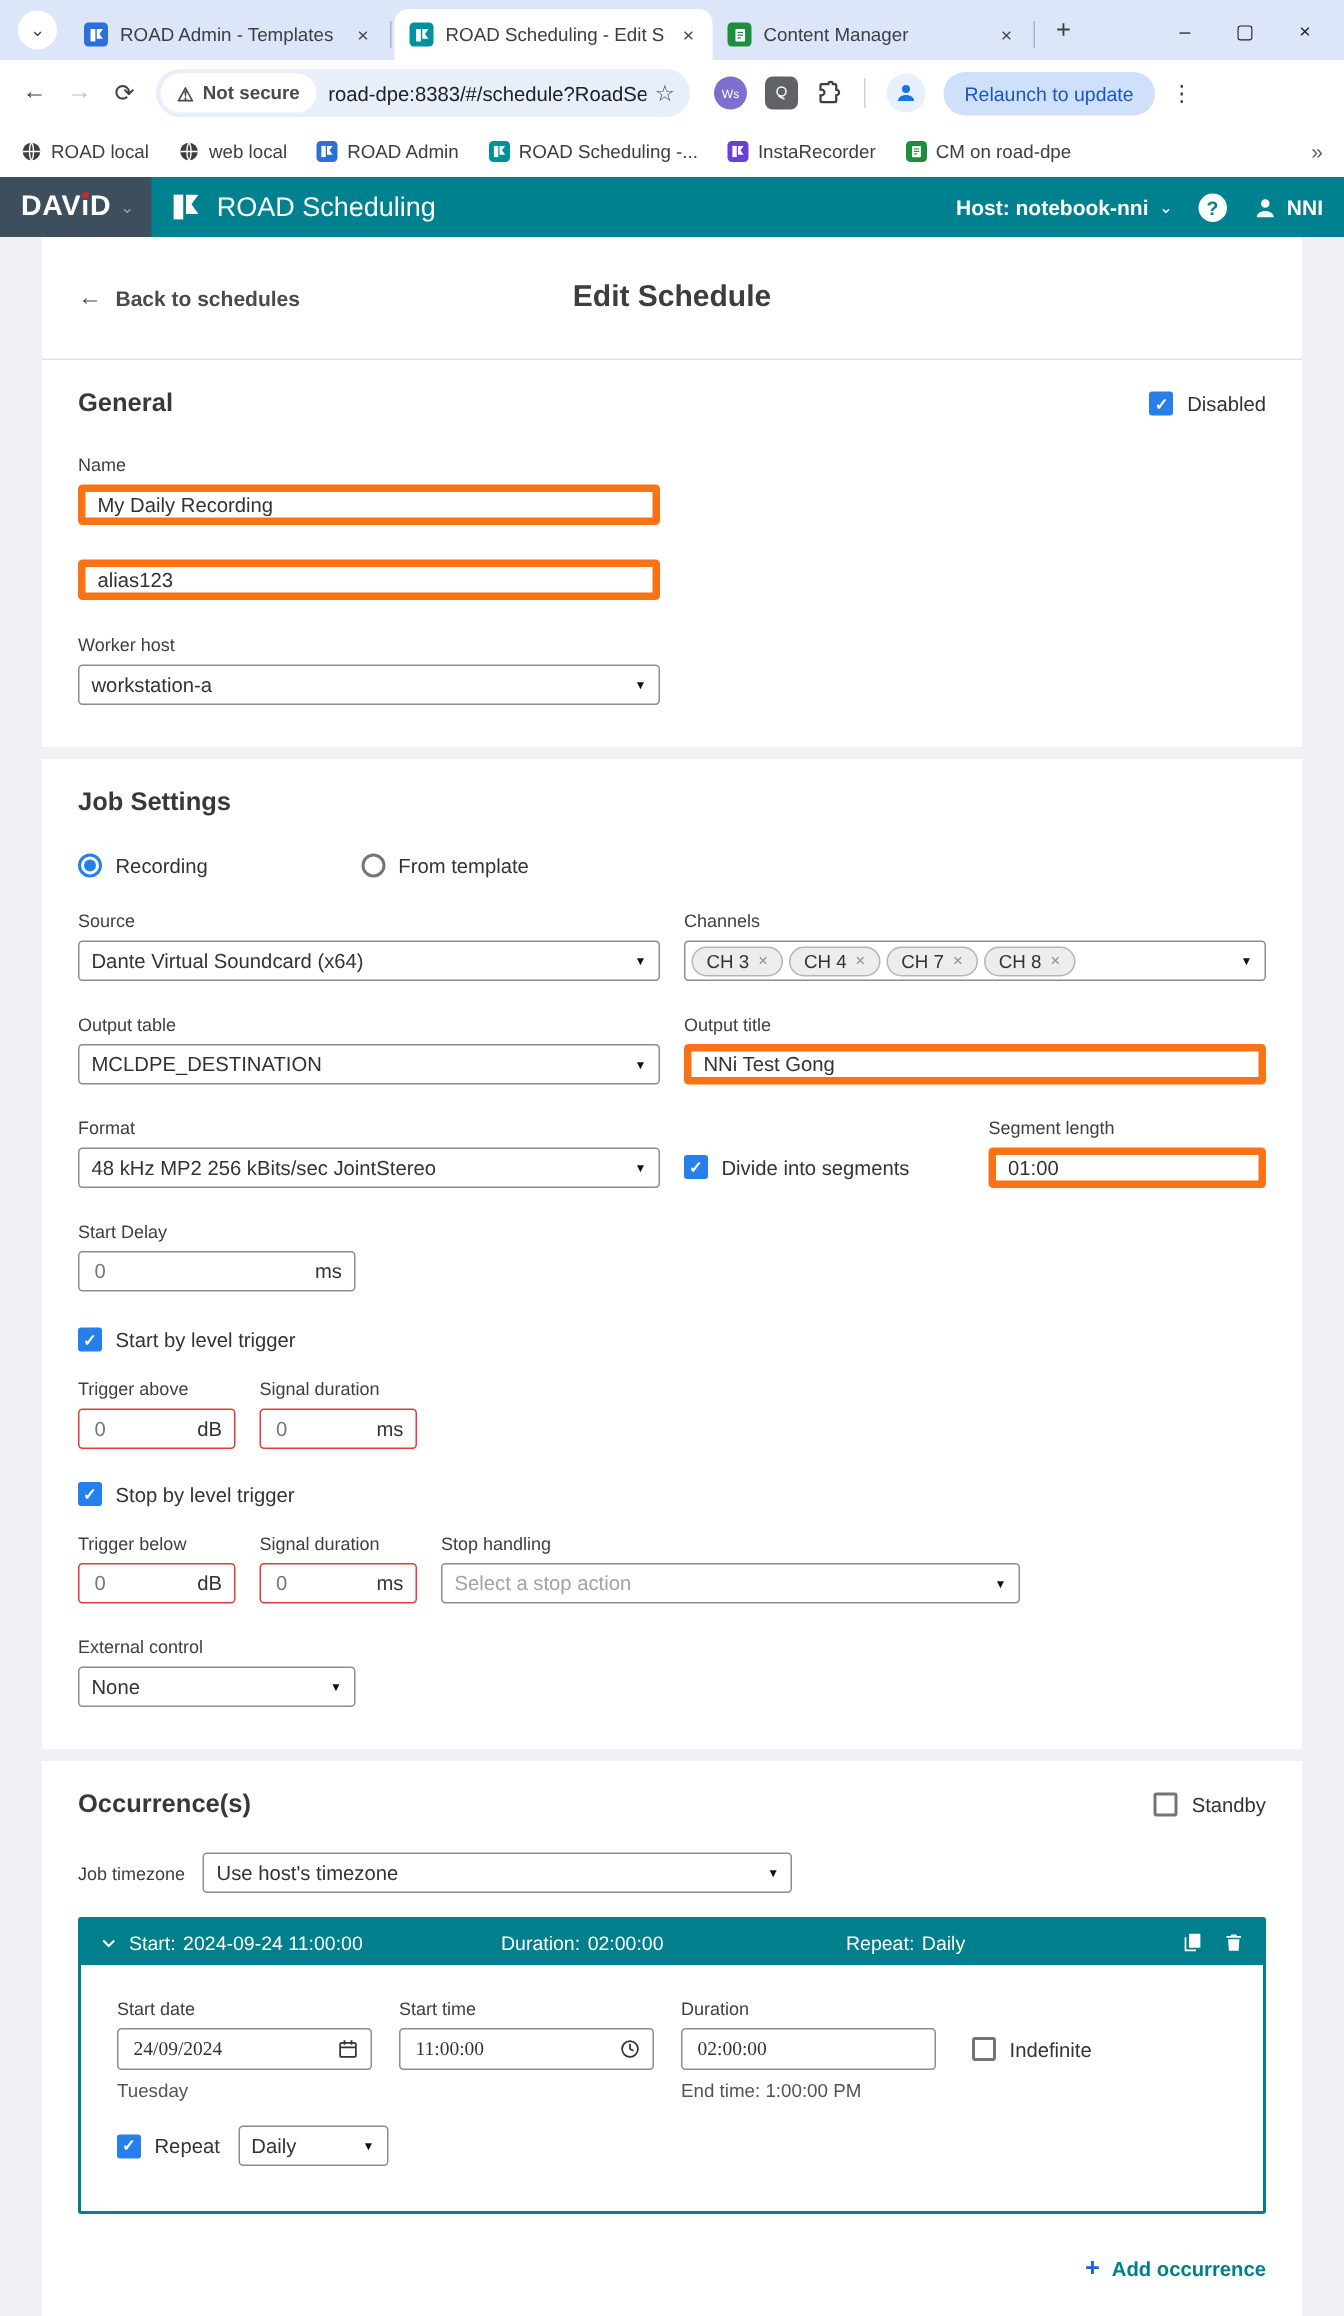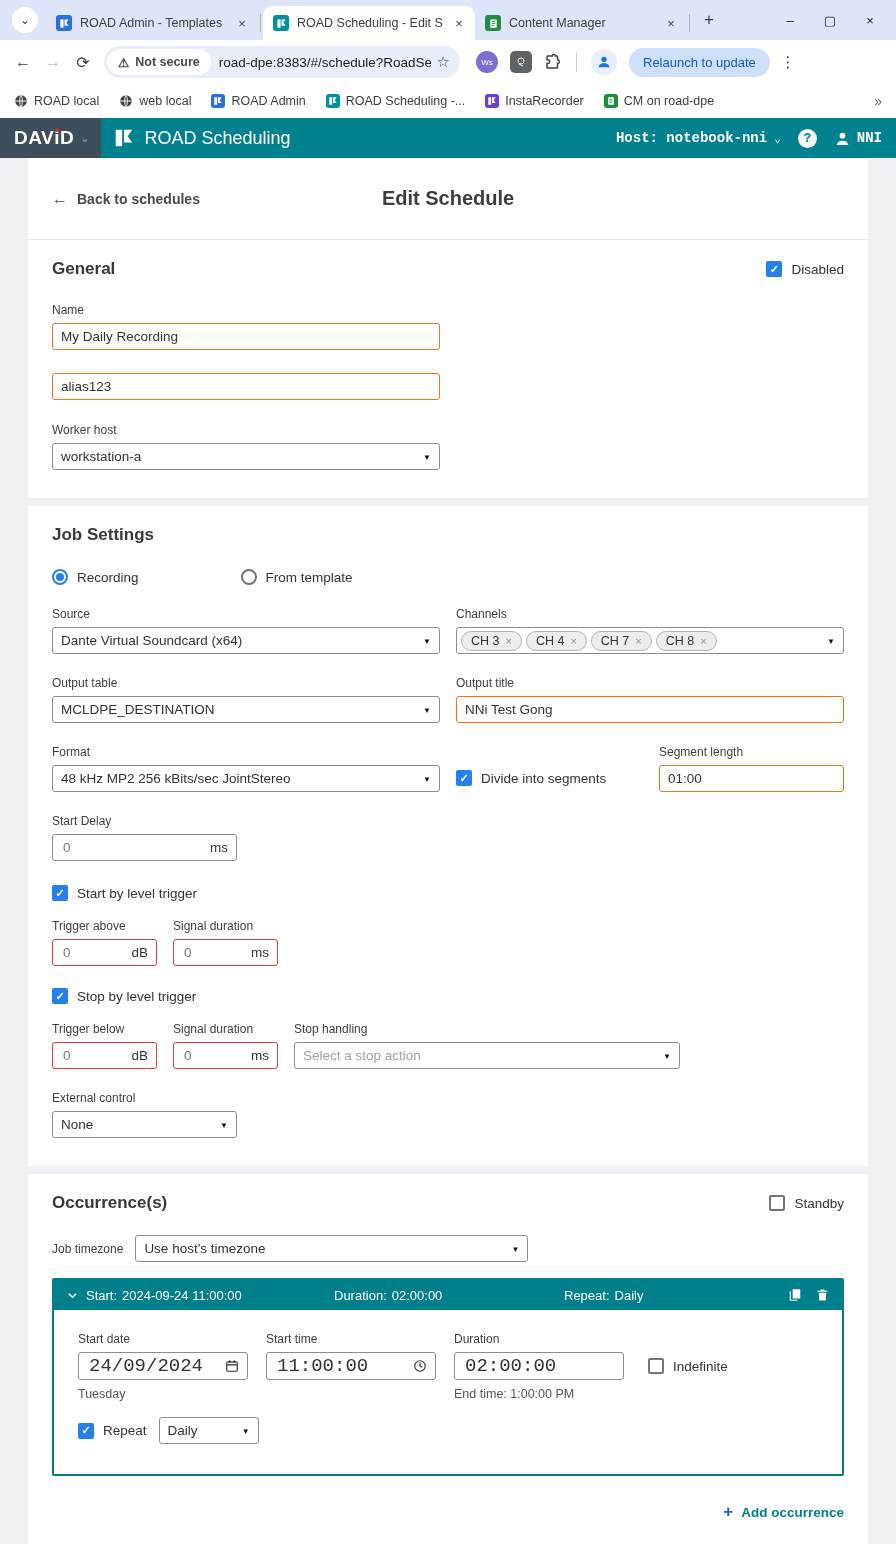--- a/index.html
+++ b/index.html
@@ -39,41 +39,41 @@
   .bmoverflow { margin-left:auto; color:#5f6368; font-size:14px; }
 
   
   .appheader { height:40px; background:#00818f; display:flex; align-items:center; color:#fff; }
   .davidlogo { background:#3d4f5c; height:40px; display:flex; align-items:center; padding:0 12px 0 14px; gap:6px; }
   .davidtext { font-weight:bold; font-size:19px; letter-spacing:0.5px; display:flex; align-items:baseline; }
   .davidtext .idot { position:relative; }
   .davidtext .idot::before { content:""; position:absolute; top:1px; left:1px; width:4px; height:4px; border-radius:50%; background:#e02020; }
   .logochev { color:#93a3ae; font-size:11px; }
   .prodwrap { display:flex; align-items:center; gap:9px; margin-left:12px; font-size:18px; }
-  .hdright { margin-left:auto; display:flex; align-items:center; gap:17px; padding-right:14px; font-size:14px; font-weight:bold;font-family:Liberation Mono, monospace; }
+  .hdright { margin-left:auto; display:flex; align-items:center; gap:17px; padding-right:14px; font-size:14px; font-weight:bold; }
   .hostwrap { display:flex; align-items:center; gap:7px; }
   .helpcircle { width:19px; height:19px; border-radius:50%; background:#fff; color:#00818f; font-size:13px; font-weight:bold; display:flex; align-items:center; justify-content:center; }
   .userwrap { display:flex; align-items:center; gap:6px; }
 
   
   .panel { background:#fff; margin:0 28px; }
   .panel + .panel { margin-top:8px; }
 
   .pagehead { height:82px; border-bottom:1px solid #e4e4e4; display:flex; align-items:center; padding:0 24px; position:relative; }
   .backlink { display:flex; align-items:center; gap:9px; color:#4a4a4a; font-weight:bold; font-size:14px; }
   .pagetitle { position:absolute; left:0; right:0; text-align:center; font-size:20px; font-weight:bold; color:#3d3d3d; }
 
   .secbody { padding:19px 24px 28px; }
   .secheadrow { display:flex; align-items:center; justify-content:space-between; }
   h2.sechead { font-size:17px; font-weight:bold; color:#383838; margin:0; }
 
   .cols2 { display:grid; grid-template-columns:388px 388px; column-gap:16px; }
   .fgroup { }
   .flabel { font-size:12px; color:#3f3f3f; margin-bottom:6px; }
-  .tf { width:100%; height:27px; border:1px solid #f97316; border-radius:3px; padding:0 8px; font-size:13.5px; color:#333; font-family:"Liberation Sans",sans-serif; outline:none; background:#fff; }
+  .tf { width:100%; height:27px; border:5px solid #f97316; border-radius:3px; padding:0 8px; font-size:13.5px; color:#333; font-family:"Liberation Sans",sans-serif; outline:none; background:#fff; }
   .tf::placeholder, textarea::placeholder { color:#a3a3a3; }
   textarea.tf { height:102px; padding:8px; resize:both; }
   .sel { position:relative; height:27px; border:1px solid #8d8d8d; border-radius:3px; display:flex; align-items:center; padding:0 26px 0 8px; font-size:13.5px; color:#333; background:#fff; }
   .sel .arr { position:absolute; right:8px; top:50%; transform:translateY(-50%); font-size:8px; color:#111; }
   .sel.ph { color:#a3a3a3; }
   .unitbox { display:flex; align-items:center; border:1px solid #8d8d8d; border-radius:3px; height:27px; padding:0 8px; background:#fff; }
   .unitbox input { border:none; outline:none; flex:1; min-width:0; font-size:13.5px; color:#333; font-family:"Liberation Sans",sans-serif; }
   .unitbox .unit { color:#333; font-size:13.5px; }
   .unitbox.red { border-color:#e23b3b; }
 
@@ -89,21 +89,21 @@
   .chip { background:#ededed; border:1px solid #b5b5b5; border-radius:12px; padding:2px 9px; font-size:12.5px; color:#333; display:flex; align-items:center; gap:6px; }
   .chip .x { color:#8d8d8d; font-size:11px; }
 
   
   .occcard { border:2px solid #00808c; border-radius:2px; margin-top:16px; }
   .occhead { background:#00808c; color:#fff; height:30px; display:flex; align-items:center; padding:0 13px; font-size:13px; }
   .occhead .grp { display:flex; gap:5px; white-space:nowrap; }
   .occhead b { font-weight:normal; }
   .occbody { padding:22px 24px 30px; }
   .iconbox { display:flex; align-items:center; border:1px solid #8d8d8d; border-radius:3px; height:28px; padding:0 8px; background:#fff; width:170px; }
-  .iconbox input { border:none; outline:none; flex:1; min-width:0; font-size:19px; color:#333; font-family:Liberation Mono, monospace; }
+  .iconbox input { border:none; outline:none; flex:1; min-width:0; font-size:13px; color:#333; font-family:Liberation Serif, serif; }
   .helperrow { display:flex; font-size:12.5px; color:#555; margin-top:7px; }
   .addrow { display:flex; justify-content:flex-end; align-items:center; gap:8px; padding:26px 24px 24px; font-size:13.5px; font-weight:bold; }
   .addplus { color:#1a63d6; font-size:17px; }
   .addlabel { color:#00808c; }
 
   svg.ic { display:block; }
 </style>
 </head>
 <body>
 

